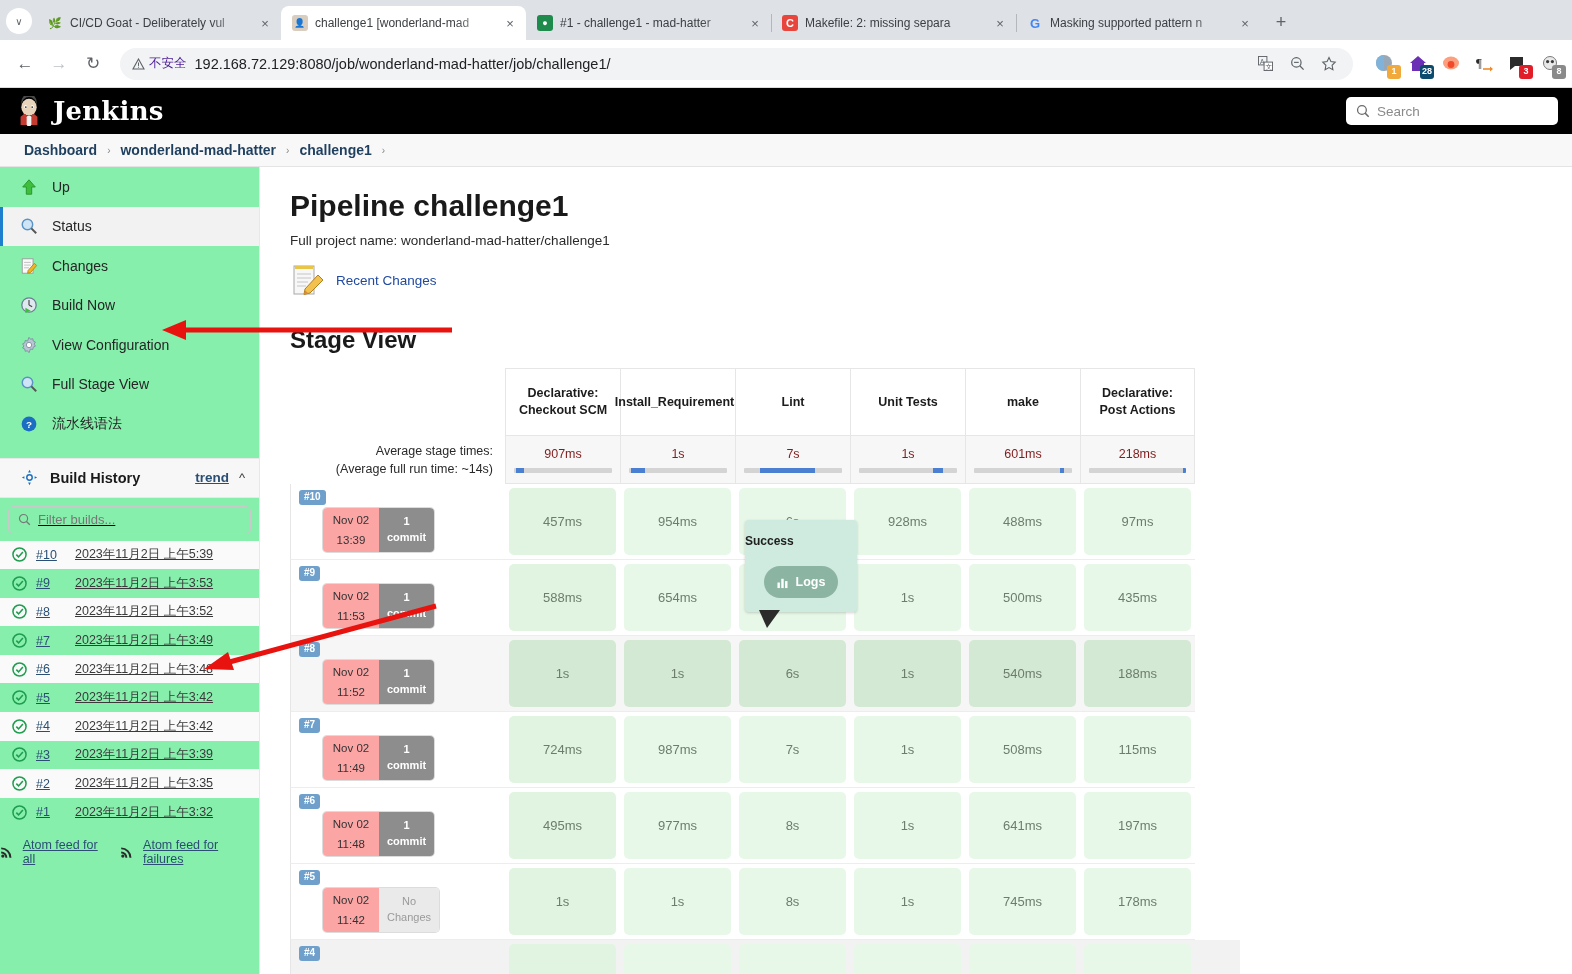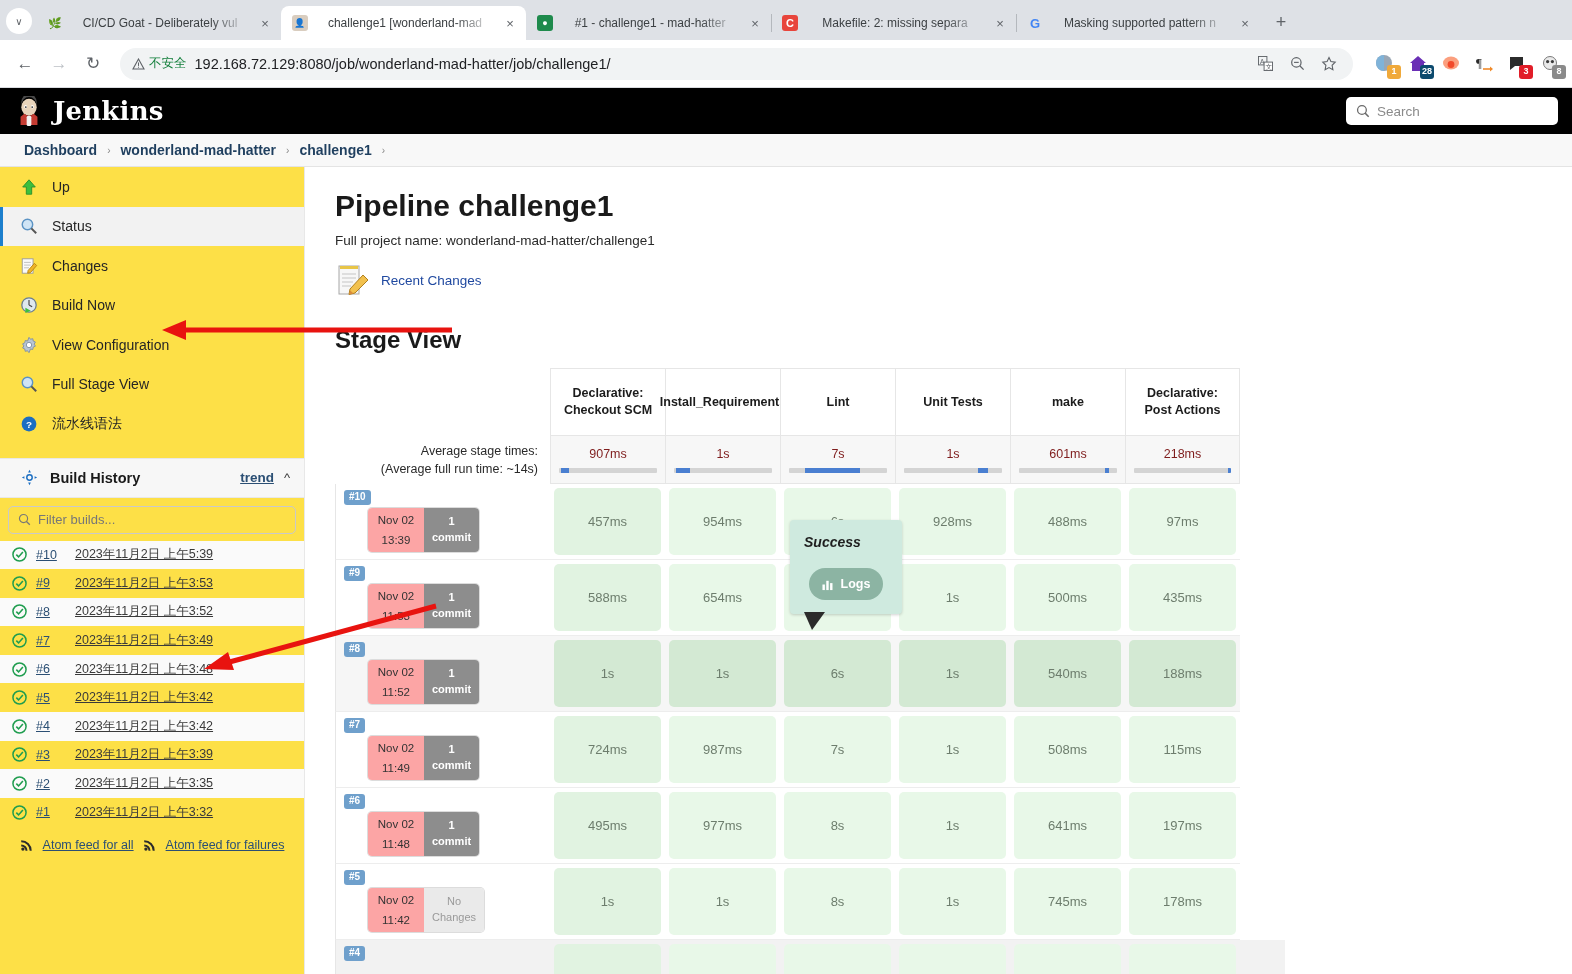--- a/index.html
+++ b/index.html
@@ -57,21 +57,20 @@
     display: flex; align-items: center; justify-content: center;
     font-size: 11px; line-height: 1;
     border-radius: 3px;
   }
   .tab-title {
     flex: 1 1 auto;
     white-space: nowrap;
     overflow: hidden;
     -webkit-mask-image: linear-gradient(to right, #000 78%, transparent 100%);
     mask-image: linear-gradient(to right, #000 78%, transparent 100%);
-    text-align: center;
   }
   .tab-close {
     width: 16px; height: 16px; flex: none;
     font-size: 13px; color: #5f6368;
     display: flex; align-items: center; justify-content: center;
     font-family: "Liberation Sans", sans-serif;
   }
   .tab-newtab {
     width: 28px; height: 28px;
     margin: 0 0 4px 6px;
@@ -102,21 +101,21 @@
     border-radius: 16px;
     display: flex;
     align-items: center;
     padding: 0 12px;
     margin: 0 8px;
     gap: 8px;
     min-width: 0;
   }
   .security-chip {
     display: flex; align-items: center; gap: 4px;
-    font-size: 12.5px; color: #15803d; flex: none;
+    font-size: 12.5px; color: #4c1d95; flex: none;
   }
   .url-text {
     font-size: 14.5px; color: #202124;
     white-space: nowrap; overflow: hidden;
     flex: 1 1 auto;
   }
   .omni-icon {
     width: 24px; height: 24px; flex: none;
     display: flex; align-items: center; justify-content: center;
     color: #5f6368; font-size: 14px;
@@ -169,23 +168,23 @@
     padding-left: 16px;
     gap: 2px;
   }
   .crumb { font-size: 14px; color: #1f3f5f; font-weight: bold; padding: 0 8px; }
   .crumb-sep { font-size: 10px; color: #888; }
 
   
   .page-body { display: flex; height: calc(974px - 40px - 48px - 46px - 33px); }
 
   .sidebar {
-    width: 305px; flex: none;
+    width: 260px; flex: none;
     border-right: 1px solid #e8e8e8;
-    background: #fde047;
+    background: #86efac;
     position: relative;
     overflow: hidden;
   }
   .side-item {
     height: 39.5px;
     display: flex; align-items: center;
     gap: 12px;
     padding-left: 18px;
     font-size: 14px;
     color: #252525;
@@ -208,21 +207,21 @@
     border-top: 1px solid #e8e8e8;
     border-bottom: 1px solid #e8e8e8;
     display: flex; align-items: center;
     padding: 0 14px 0 18px;
     gap: 10px;
   }
   .bh-title { font-size: 14.5px; font-weight: bold; color: #1a1a1a; flex: 1 1 auto; }
   .bh-trend { font-size: 13.5px; color: #2b4f74; text-decoration: underline; font-weight: bold;}
   .bh-collapse { font-size: 13px; color: #3a3a3a; }
 
-  .bh-filter-wrap { padding: 8px 8px 7px 8px; }
+  .bh-filter-wrap { padding: 8px 8px 7px 8px; text-decoration: underline; }
   .bh-filter {
     height: 28px;
     border: 1px solid #c9c9c9;
     border-radius: 5px;
     display: flex; align-items: center; gap: 7px;
     padding: 0 9px;
   }
   .bh-filter-ph { font-size: 13px; color: #777; }
 
   .bh-row {
@@ -376,21 +375,21 @@
     z-index: 30;
     box-shadow: 0 1px 3px rgba(0,0,0,.18);
   }
   .tooltip-pop::after {
     content: ""; position: absolute;
     bottom: -16px; left: 14px;
     border-left: 8px solid transparent;
     border-right: 13px solid transparent;
     border-top: 18px solid #2b2b2b;
   }
-  .tt-status { font-size: 14px; font-weight: bold; color: #1e1e1e; align-self: flex-start; margin-left: 14px; font-style: italic;}
+  .tt-status { font-size: 12px; font-weight: bold; color: #1e1e1e; align-self: flex-start; }
   .tt-logs-btn {
     background: #8cb4a3; color: #fff;
     border-radius: 16px;
     padding: 9px 13px;
     display: flex; align-items: center; gap: 6px;
     font-size: 12.5px; font-weight: bold;
   }
 
   
   .arrow-svg { position: absolute; pointer-events: none; z-index: 60; }

